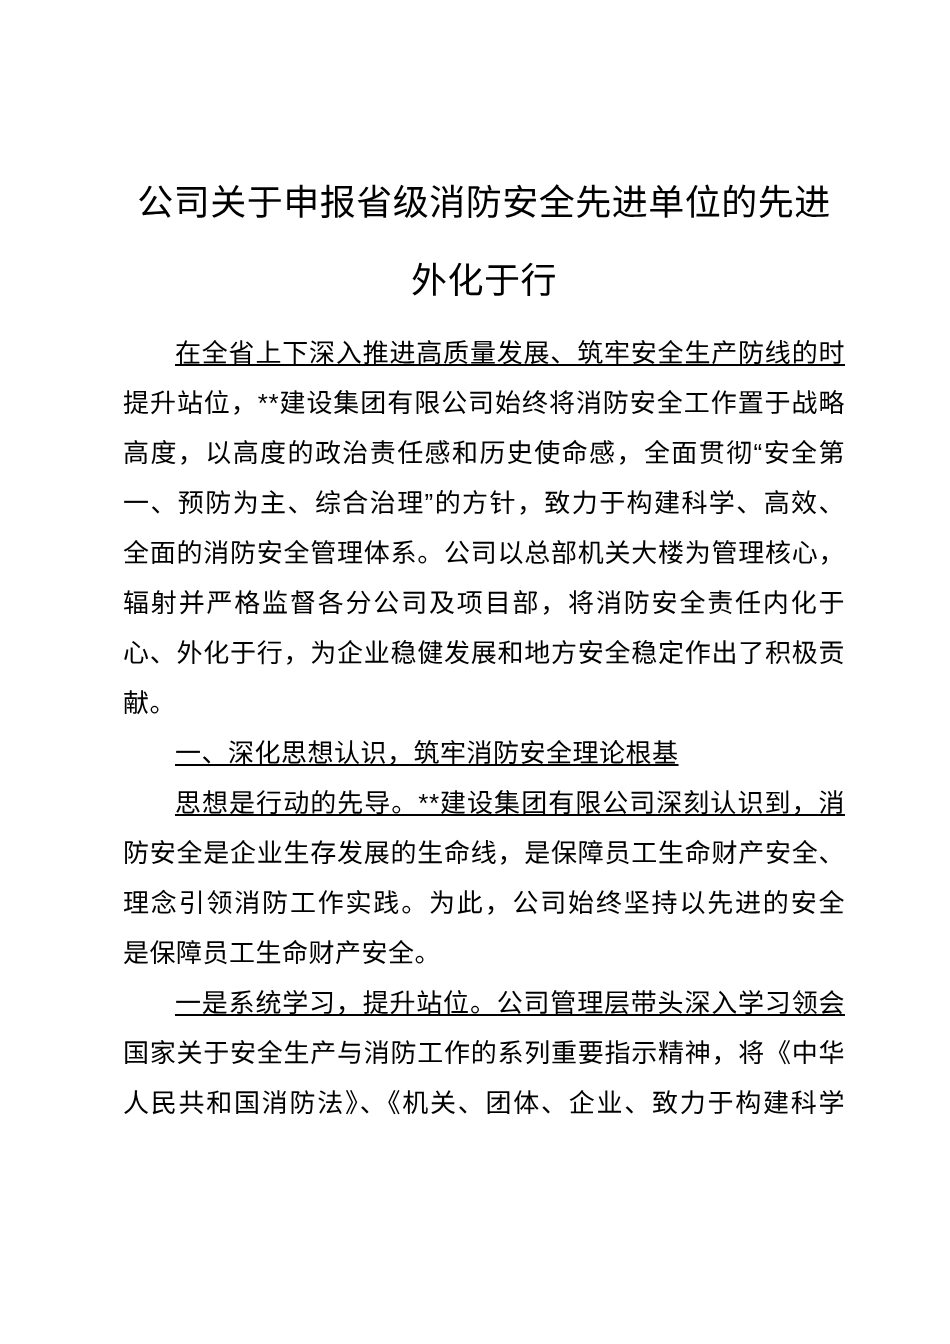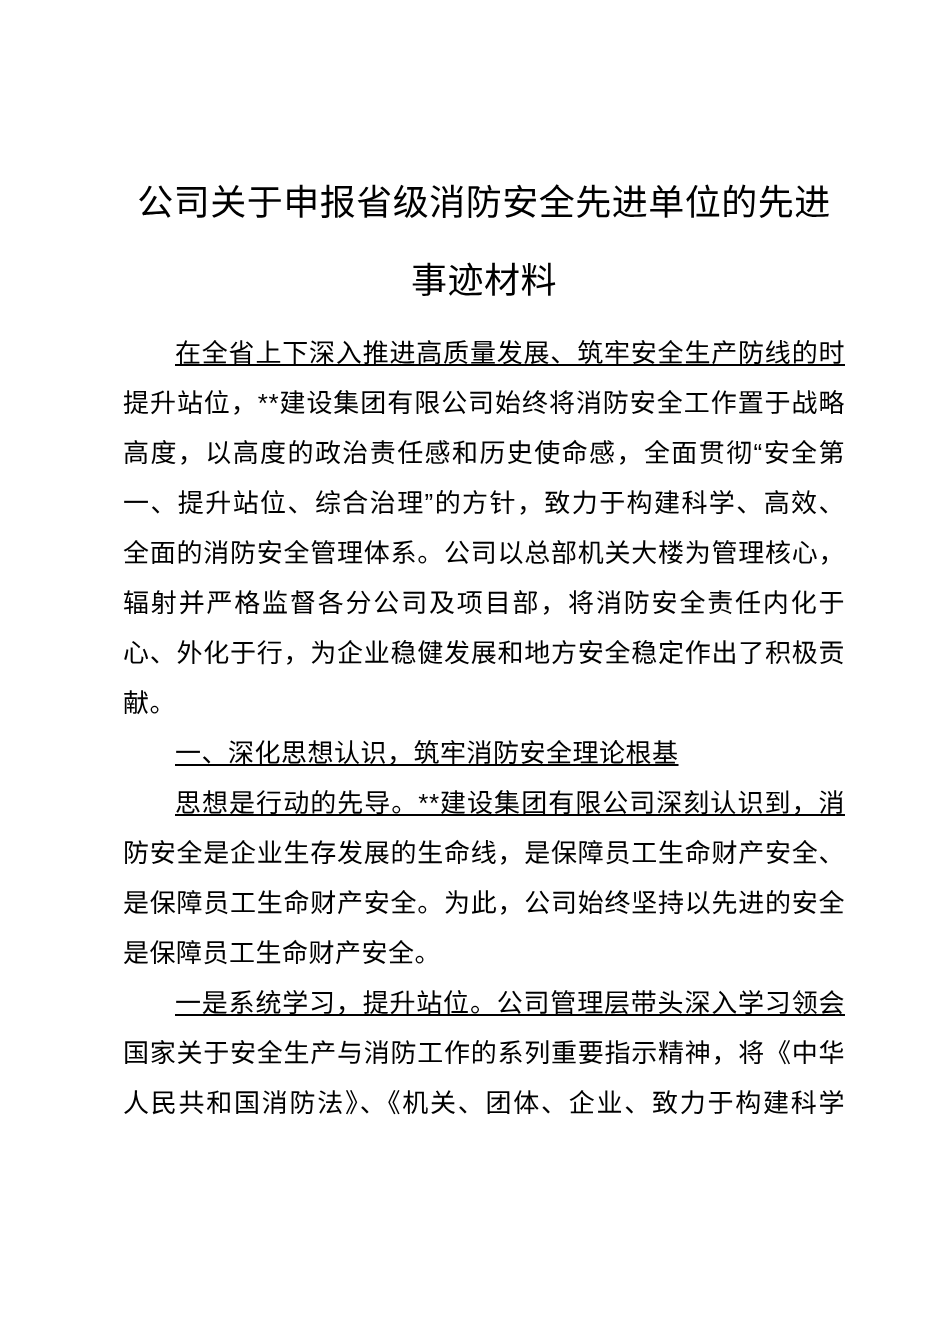--- a/index.html
+++ b/index.html
@@ -64,36 +64,36 @@
   }
 </style>
 </head>
 <body>
 
 <div class="doc-page">
   <div class="doc-content">
 
     <div class="doc-title">
       <div class="t-line">公司关于申报省级消防安全先进单位的先进</div>
-      <div class="t-line">事迹材料</div>
+      <div class="t-line">外化于行</div>
     </div>
 
     <div class="doc-body">
       <div class="b-line indent fill">在全省上下深入推进高质量发展、筑牢安全生产防线的时</div>
       <div class="b-line fill">提升站位，**建设集团有限公司始终将消防安全工作置于战略</div>
       <div class="b-line fill">高度，以高度的政治责任感和历史使命感，全面贯彻“安全第</div>
-      <div class="b-line fill">一、提升站位、综合治理”的方针，致力于构建科学、高效、</div>
+      <div class="b-line fill">一、预防为主、综合治理”的方针，致力于构建科学、高效、</div>
       <div class="b-line fill">全面的消防安全管理体系。公司以总部机关大楼为管理核心，</div>
       <div class="b-line fill">辐射并严格监督各分公司及项目部，将消防安全责任内化于</div>
       <div class="b-line fill">心、外化于行，为企业稳健发展和地方安全稳定作出了积极贡</div>
       <div class="b-line">献。</div>
       <div class="b-line indent heading">一、深化思想认识，筑牢消防安全理论根基</div>
       <div class="b-line indent fill">思想是行动的先导。**建设集团有限公司深刻认识到，消</div>
       <div class="b-line fill">防安全是企业生存发展的生命线，是保障员工生命财产安全、</div>
-      <div class="b-line fill">是保障员工生命财产安全。为此，公司始终坚持以先进的安全</div>
+      <div class="b-line fill">理念引领消防工作实践。为此，公司始终坚持以先进的安全</div>
       <div class="b-line">是保障员工生命财产安全。</div>
       <div class="b-line indent fill">一是系统学习，提升站位。公司管理层带头深入学习领会</div>
       <div class="b-line fill">国家关于安全生产与消防工作的系列重要指示精神，将《中华</div>
       <div class="b-line fill">人民共和国消防法》、《机关、团体、企业、致力于构建科学</div>
     </div>
 
   </div>
 </div>
 
 </body></html>

